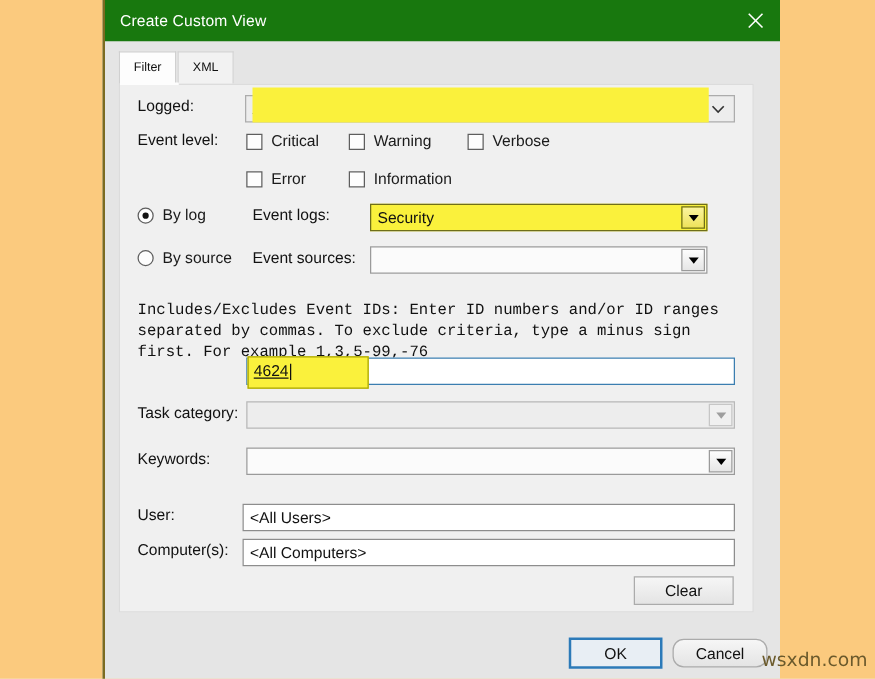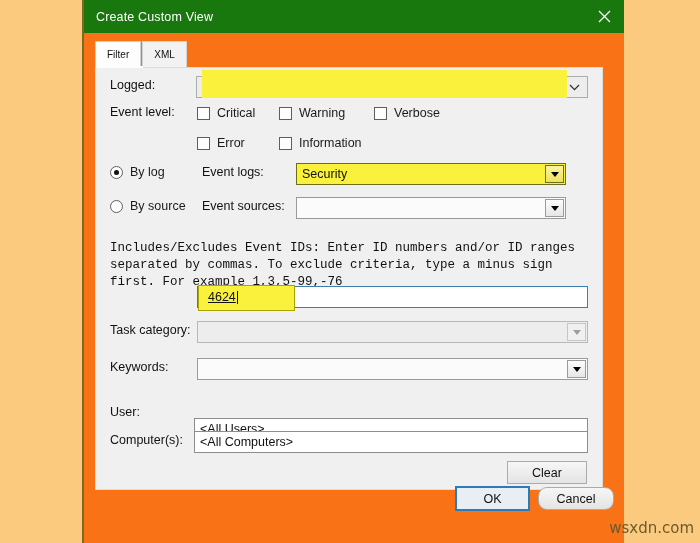--- a/index.html
+++ b/index.html
@@ -17,21 +17,21 @@
     position: relative;
   }
 
   
   #dialog {
     position: absolute;
     left: 82px;
     top: 0;
     width: 542px;
     height: 543px;
-    background: #f97316;
+    background: #e5e5e5;
     box-sizing: border-box;
     border-left: 2px solid #7b6b21;
   }
 
   
   #titlebar {
     height: 33px;
     background: #18780E;
     display: flex;
     align-items: center;
@@ -260,21 +260,21 @@
     cursor: pointer;
   }
   .btn.focus {
     border: 2px solid #2C7AB8;
     background: #E8EEF4;
   }
 
   #footer {
     position: absolute;
     left: 0;
-    top: 474px;
+    top: 498px;
     width: 100%;
     height: 45px;
     padding-left: 45px;
   }
 
   #watermark {
     position: absolute;
     right: 6px;
     bottom: 6px;
     font-size: 15px;
@@ -380,21 +380,21 @@
       <span class="val"></span>
       <span class="dropbtn">
           <span class="tri"></span>
         </span>
     </div>
 
     <div class="desc">Includes/Excludes Event IDs: Enter ID numbers and/or ID ranges separated by commas. To exclude criteria, type a minus sign first. For example 1,3,5-99,-76</div>
 
     <div class="textbox" style="position:absolute; left:101px; top:218px; width:391px; border-color:#3B7EB0; padding-left:0;">
       <span class="hl-eid"></span>
-      <span style="position:relative; z-index:2; padding-left:10px;text-decoration:underline;">4624</span>
+      <span style="position:relative; z-index:2; padding-left:5px;text-decoration:underline;">4624</span>
       <span class="caret" style="position:relative; z-index:2;"></span>
     </div>
 
     <div class="row" style="left:14px; top:255px;">
       <div class="lbl">Task category:</div>
     </div>
     <div class="combo disabled" style="position:absolute; left:101px; top:253px; width:391px;">
       <span class="val"></span>
       <span class="dropbtn dis">
           <span class="tri dis"></span>
@@ -407,21 +407,21 @@
     <div class="combo" style="position:absolute; left:101px; top:290px; width:391px;">
       <span class="val"></span>
       <span class="dropbtn">
           <span class="tri"></span>
         </span>
     </div>
 
     <div class="row" style="left:14px; top:337px;">
       <div class="lbl">User:</div>
     </div>
-    <div class="textbox" style="position:absolute; left:98px; top:335px; width:394px;margin-top:15px;">
+    <div class="textbox" style="position:absolute; left:98px; top:335px; width:394px;">
       <span>&lt;All Users&gt;</span>
     </div>
 
     <div class="row" style="left:14px; top:365px;">
       <div class="lbl">Computer(s):</div>
     </div>
     <div class="textbox" style="position:absolute; left:98px; top:363px; width:394px;">
       <span>&lt;All Computers&gt;</span>
     </div>
 

